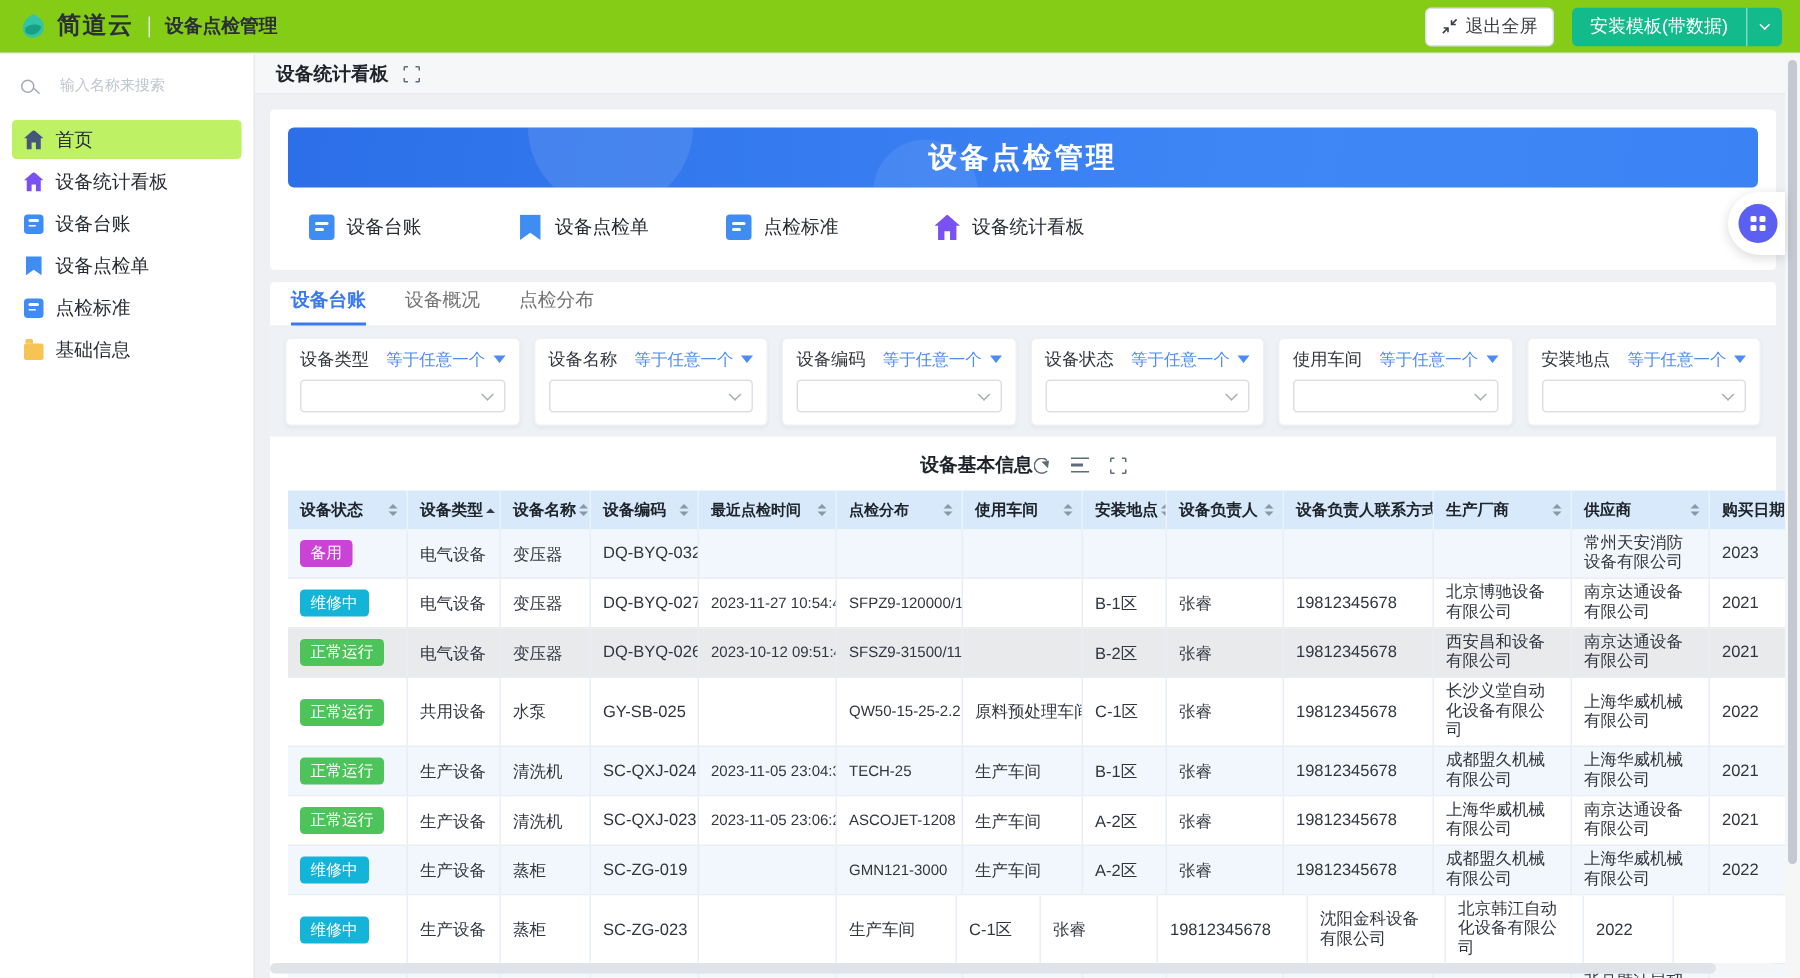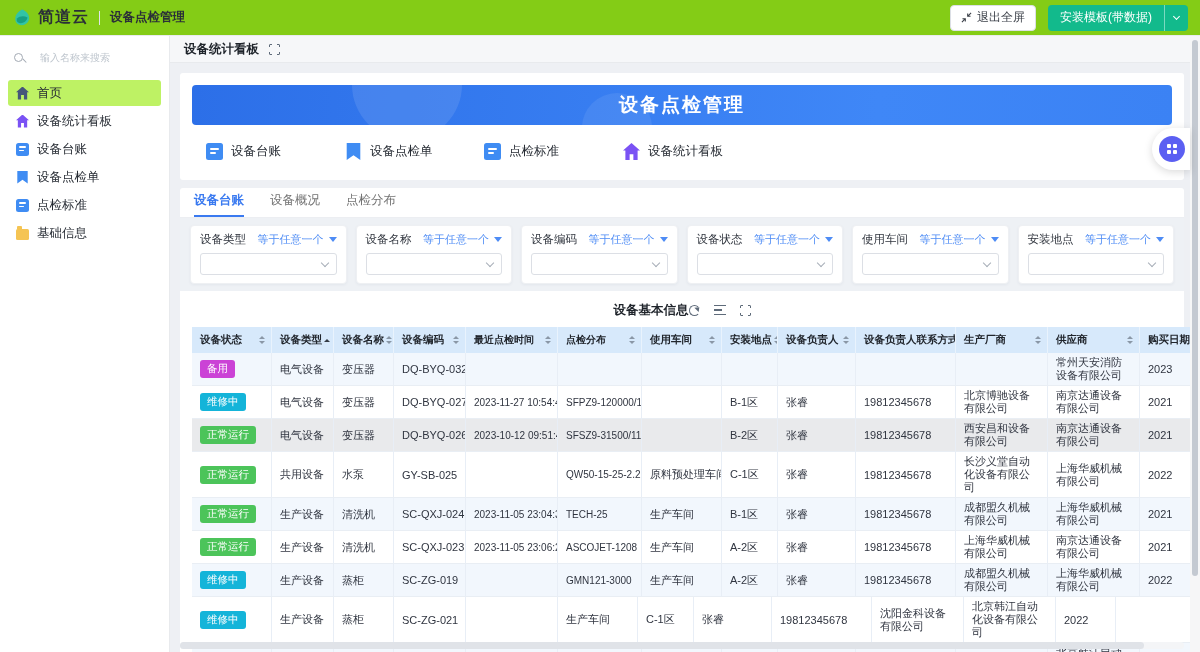--- a/index.html
+++ b/index.html
@@ -528,21 +528,21 @@
                   <div class="td c12 wrap">上海华威机械有限公司</div>
                   <div class="td c13">2022</div>
                 </div>
 
                 <div class="trow">
                   <div class="td c1">
                     <span class="badge" style="background: rgb(20, 180, 217);">维修中</span>
                   </div>
                   <div class="td c2">生产设备</div>
                   <div class="td c3">蒸柜</div>
-                  <div class="td c4">SC-ZG-021</div>
+                  <div class="td c4">SC-ZG-023</div>
                   <div class="td c5"></div>
                   <div class="td c7">生产车间</div>
                   <div class="td c8">C-1区</div>
                   <div class="td c9">张睿</div>
                   <div class="td c10">19812345678</div>
                   <div class="td c11 wrap">沈阳金科设备有限公司</div>
                   <div class="td c12 wrap">北京韩江自动化设备有限公司</div>
                   <div class="td c13">2022</div>
                 </div>
 

